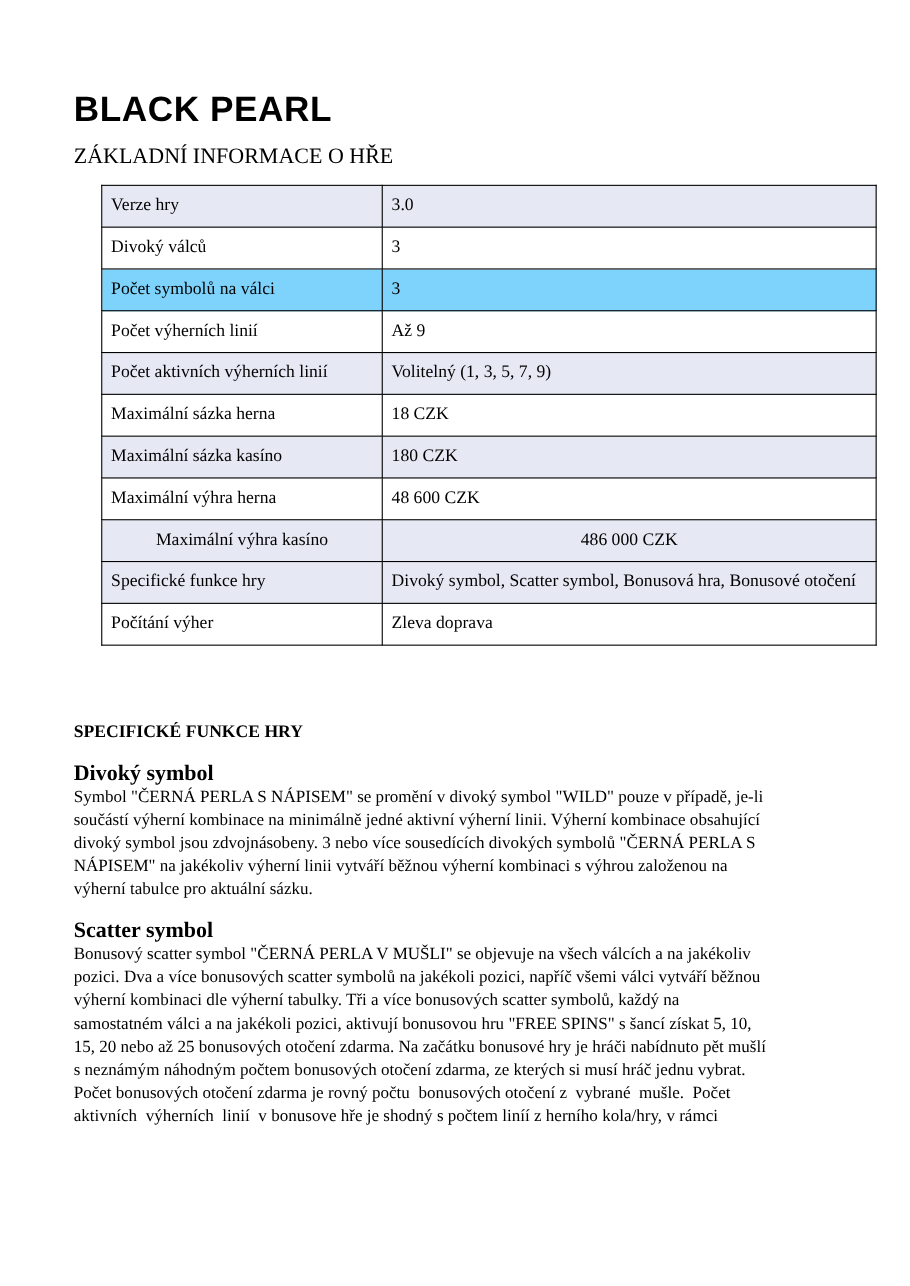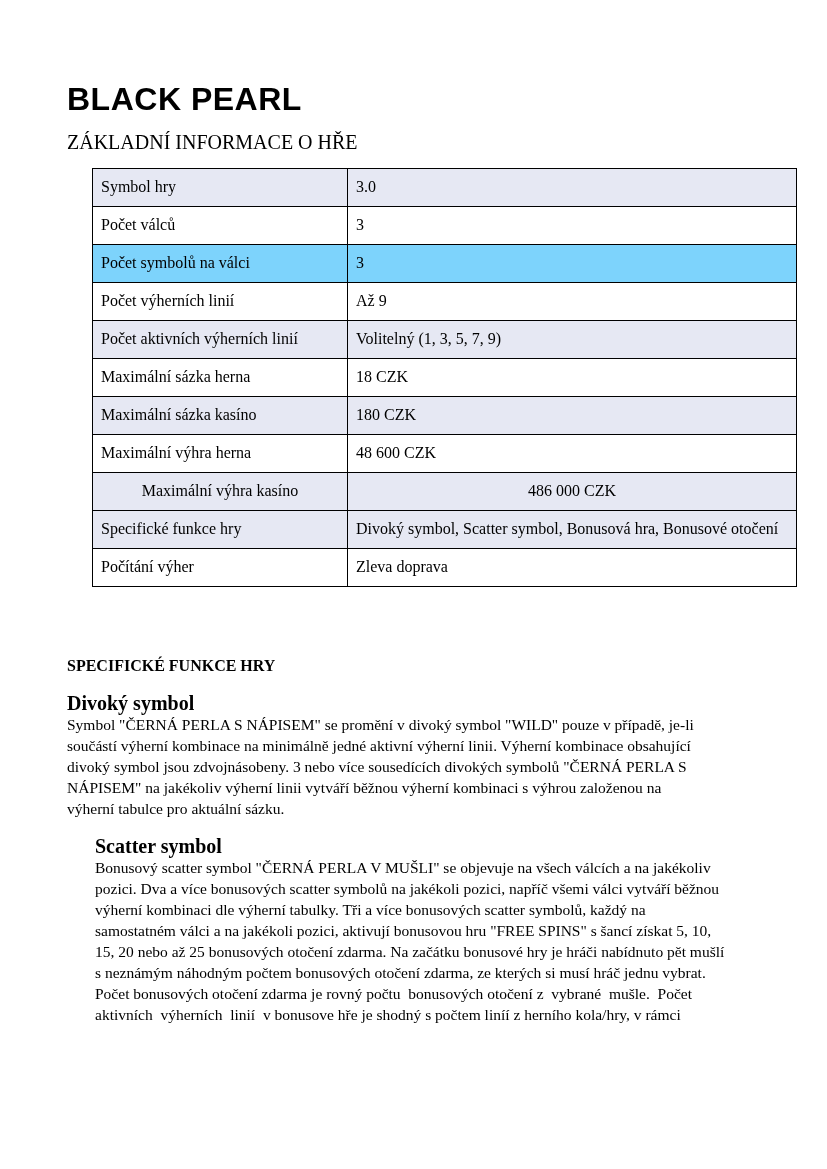--- a/index.html
+++ b/index.html
@@ -61,39 +61,39 @@
     line-height: 21px;
     font-weight: bold;
   }
   .body-text {
     margin: 0;
     font-size: 15.5px;
     line-height: 21px;
     white-space: pre-wrap;
     width: 700px;
   }
-  .scatter-block { margin-top: 12px; margin-left: 28px; }
+  .scatter-block { margin-top: 12px; }
 </style>
 </head>
 <body>
 
 <div class="page">
 
   <h1 class="doc-title">BLACK PEARL</h1>
 
   <p class="doc-subtitle">ZÁKLADNÍ INFORMACE O HŘE</p>
 
   <table class="info-table">
     <tbody>
         <tr style="background: rgb(230, 232, 243);">
-          <td class="label-cell">Symbol hry</td>
+          <td class="label-cell">Verze hry</td>
           <td class="value-cell">3.0</td>
         </tr>
         <tr>
-          <td class="label-cell">Počet válců</td>
+          <td class="label-cell">Divoký válců</td>
           <td class="value-cell">3</td>
         </tr>
         <tr style="background: #7dd3fc;">
           <td class="label-cell">Počet symbolů na válci</td>
           <td class="value-cell">3</td>
         </tr>
         <tr>
           <td class="label-cell">Počet výherních linií</td>
           <td class="value-cell">Až 9</td>
         </tr>

